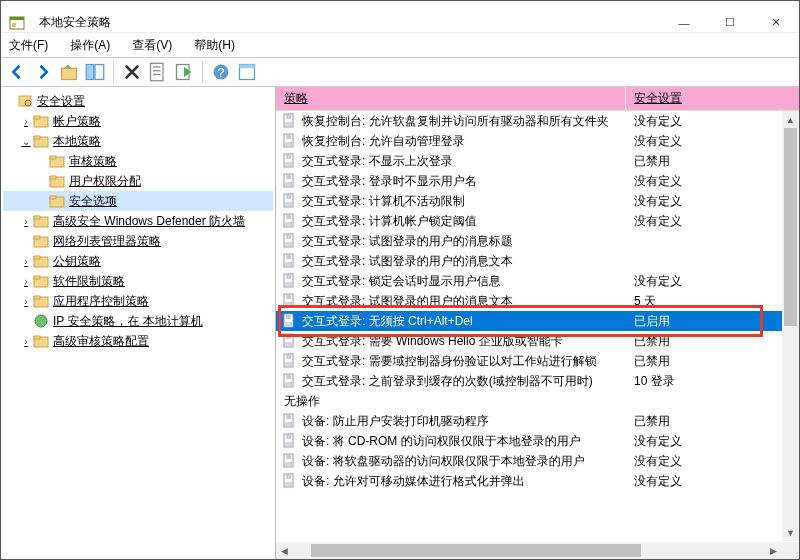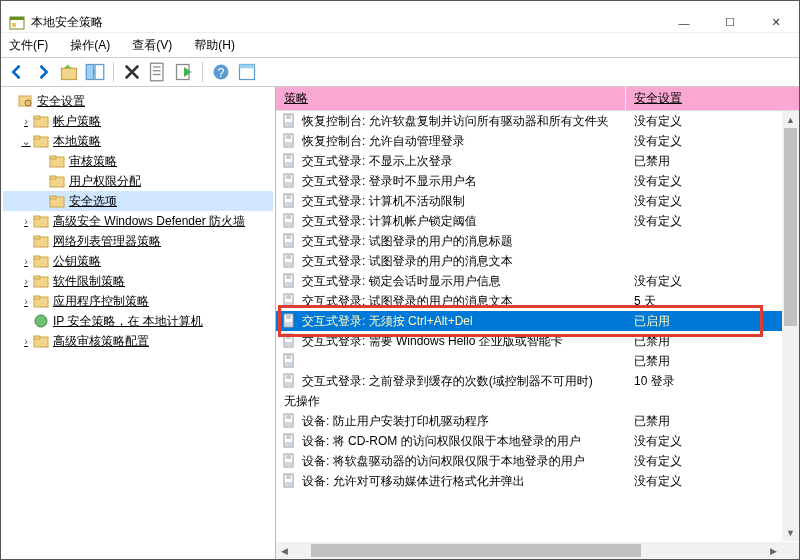--- a/index.html
+++ b/index.html
@@ -1,18 +1,18 @@
 <!DOCTYPE html>
 <html><head>
 <meta charset="utf-8">
 <style>
   * { box-sizing: border-box; margin: 0; padding: 0; }
   body { font-family: "Microsoft YaHei", "Segoe UI", sans-serif; font-size: 12px; background: #fff; color: #000; }
   .win { width: 800px; height: 560px; border: 1px solid #555; display: flex; flex-direction: column; background: #fff; }
-  .titlebar { height: 32px; display: flex; align-items: center; padding: 12px 0 0 8px; border-bottom: 1px solid #eee; }
+  .titlebar { height: 32px; display: flex; align-items: center; padding: 12px 0 0 8px; border-bottom: 1px solid #eee; gap: 8px; }
   .titlebar .icon { width: 16px; height: 16px; margin-right: 6px; }
   .titlebar .title { flex: 1; font-size: 12px; }
   .winctl { display: flex; }
   .winctl div { width: 46px; height: 32px; display: flex; align-items: center; justify-content: center; font-size: 11px; color: #333; }
   .menubar { height: 24px; display: flex; align-items: center; padding: 0 8px; gap: 22px; font-size: 12px; }
   .menubar span { cursor: default; }
   .toolbar { height: 30px; border-top: 1px solid #ccc; border-bottom: 1px solid #ccc; display: flex; align-items: center; padding: 0 6px; gap: 6px; background: #fff; }
   .toolbar .tb { width: 20px; height: 20px; display:flex; align-items:center; justify-content:center; }
   .toolbar .sep { width:1px; height:20px; background:#ccc; margin:0 2px; }
   .content { flex: 1; display: flex; border-top: 0; overflow: hidden; text-decoration: underline; }
@@ -449,20 +449,21 @@
             <div class="row">
               <div class="c1">
                 <span class="rico">
                   <svg viewBox="0 0 16 16">
                     <rect x="2" y="1" width="9" height="13" fill="#fff" stroke="#999"></rect>
                     <rect x="3" y="9" width="7" height="4" fill="#c9d8ea"></rect>
                     <line x1="4" y1="3" x2="9" y2="3" stroke="#999"></line>
                     <line x1="4" y1="5" x2="9" y2="5" stroke="#999"></line>
                   </svg>
                 </span>
+                <span>交互式登录: 需要域控制器身份验证以对工作站进行解锁</span>
               </div>
               <div class="c2">已禁用</div>
             </div>
             <div class="row">
               <div class="c1">
                 <span class="rico">
                   <svg viewBox="0 0 16 16">
                     <rect x="2" y="1" width="9" height="13" fill="#fff" stroke="#999"></rect>
                     <rect x="3" y="9" width="7" height="4" fill="#c9d8ea"></rect>
                     <line x1="4" y1="3" x2="9" y2="3" stroke="#999"></line>

